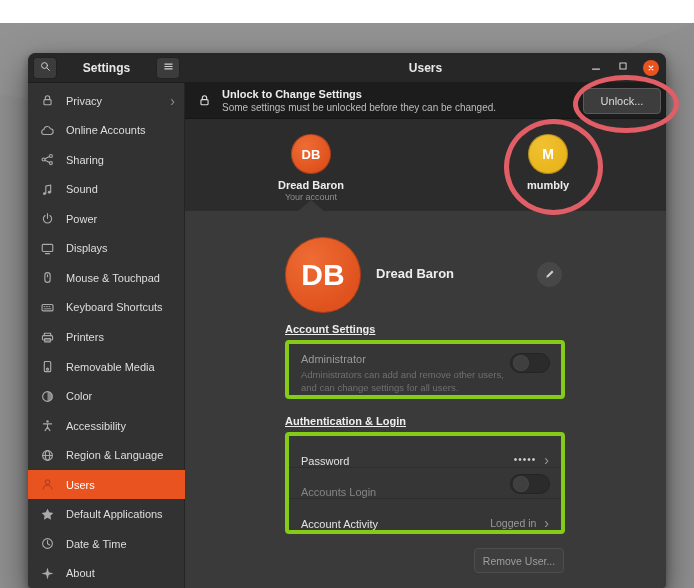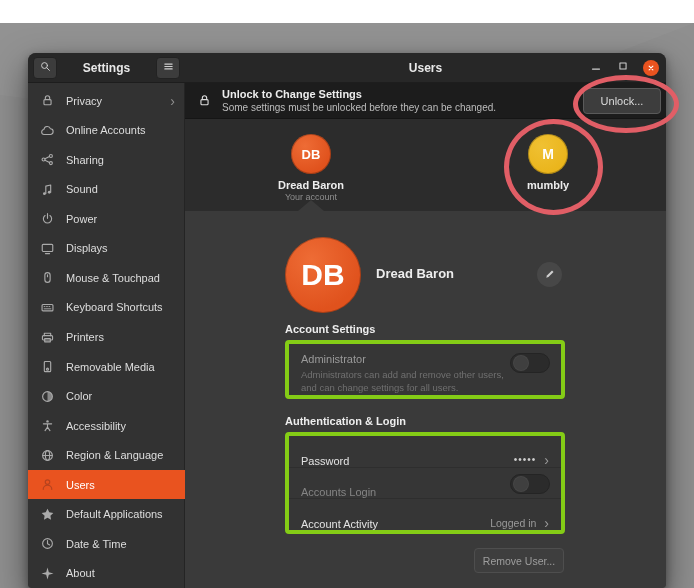--- a/index.html
+++ b/index.html
@@ -82,21 +82,21 @@
 
   .content{position:absolute;left:0;top:158px;width:481px;height:377px;}
   .col{position:absolute;left:100px;top:0;width:280px;height:377px;}
 
   .profile-avatar{position:absolute;left:0;top:26px;width:76px;height:76px;font-size:30px;}
   .profile-name{position:absolute;left:91px;top:55px;font-size:13px;font-weight:bold;color:#ededed;}
   .edit-btn{position:absolute;right:3px;top:51px;width:25px;height:25px;border-radius:50%;
             background:#474747;color:#d0d0d0;display:flex;align-items:center;justify-content:center;}
   .edit-btn svg{width:12px;height:12px;}
 
-  .sect-h{position:absolute;font-size:11px;font-weight:bold;color:#ededed;}
+  .sect-h{position:absolute;font-size:11px;font-weight:bold;color:#ededed;text-decoration:underline;}
   .sh1{top:112px;left:0;}
   .sh2{top:204px;left:0;text-align:right;}
   .card{position:absolute;left:0;width:280px;background:#363636;border:4px solid #84cc16;
         border-radius:4px;box-sizing:border-box;}
   .card1{top:129px;height:59px;padding:9px 12px;}
   .admin-label{font-size:11px;color:#9a9a9a;}
   .admin-desc{margin-top:4px;font-size:9.5px;color:#707070;line-height:1.35;width:212px;}
   .toggle{position:absolute;width:40px;height:20px;border-radius:10px;background:#2b2b2b;
           border:1px solid #242424;box-sizing:border-box;}
   .toggle .knob{position:absolute;left:2px;top:1px;width:16px;height:16px;border-radius:50%;

